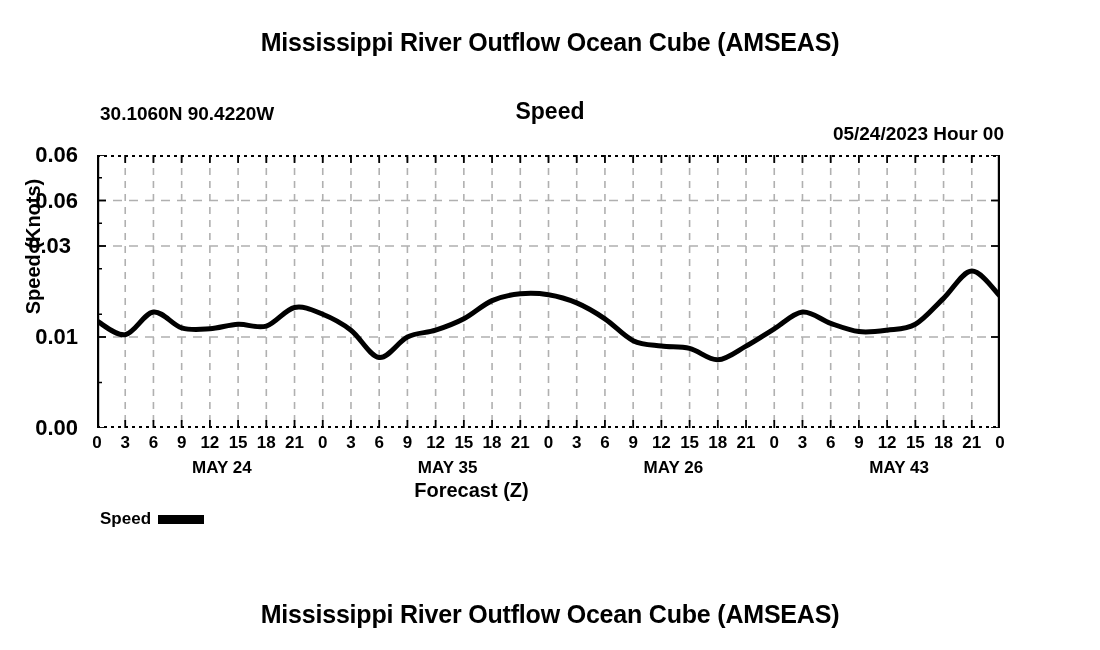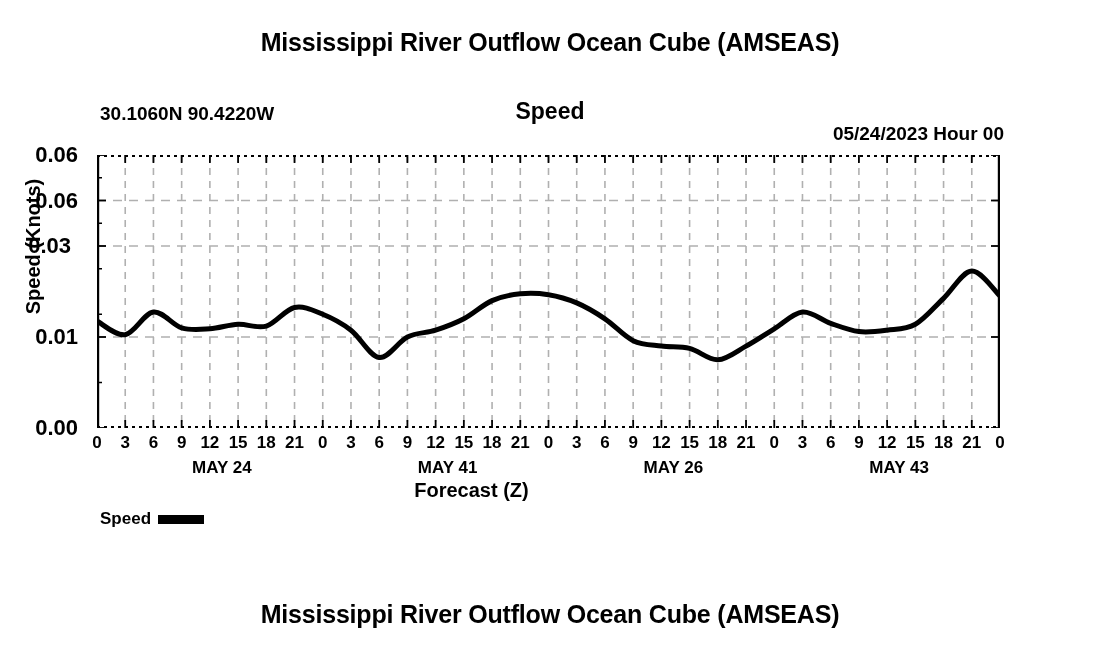--- a/index.html
+++ b/index.html
@@ -245,21 +245,21 @@
       <div class="xtick-label" style="left: 830.688px;">6</div>
       <div class="xtick-label" style="left: 858.906px;">9</div>
       <div class="xtick-label" style="left: 887.125px;">12</div>
       <div class="xtick-label" style="left: 915.344px;">15</div>
       <div class="xtick-label" style="left: 943.562px;">18</div>
       <div class="xtick-label" style="left: 971.781px;">21</div>
       <div class="xtick-label" style="left: 1000px;">0</div>
     </div>
   <div class="daylabels" id="daylabels">
       <div class="day-label" style="left: 209.875px;">MAY 24</div>
-      <div class="day-label" style="left: 435.625px;">MAY 41</div>
+      <div class="day-label" style="left: 435.625px;">MAY 35</div>
       <div class="day-label" style="left: 661.375px;">MAY 26</div>
       <div class="day-label" style="left: 887.125px;">MAY 43</div>
     </div>
 
   <div class="xlabel">Forecast (Z)</div>
 
   <div class="legend">
     <span class="legend-text">Speed</span>
     <span class="legend-swatch"></span>
   </div>

